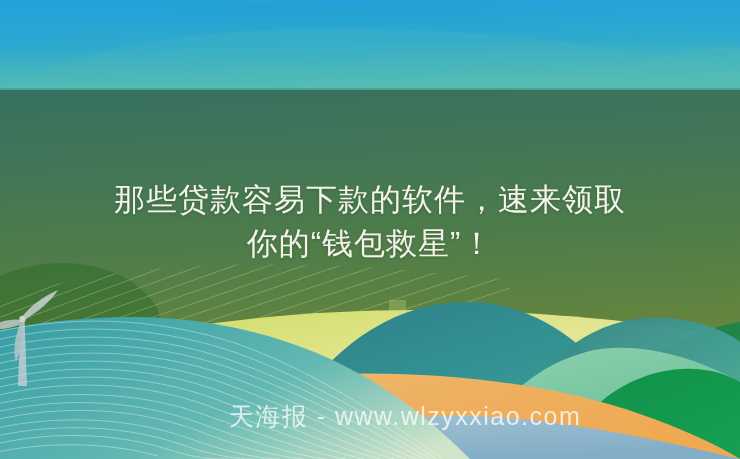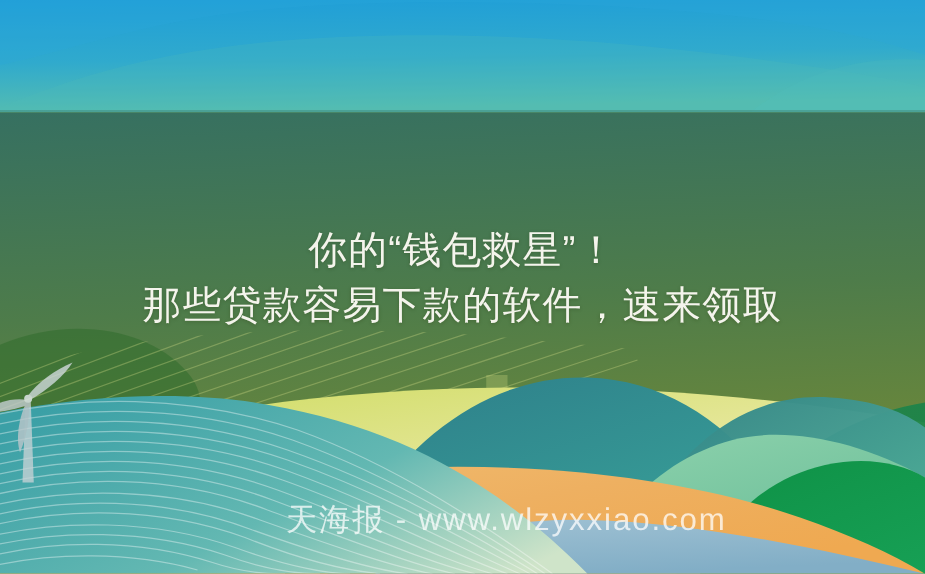--- a/index.html
+++ b/index.html
@@ -233,19 +233,19 @@
         <path d="M22,320 C10,318 -4,322 -16,330 C-4,331 10,328 23,324 Z" fill="#c3ccd0" opacity="0.95"></path>
         <path d="M23,321 C24,332 22,348 16,362 C12,350 16,332 21,322 Z" fill="#bcc6ca" opacity="0.95"></path>
         <circle cx="22.5" cy="319" r="3.2" fill="#dfe6e8"></circle>
       </g>
 
       <rect x="0" y="88" width="740" height="2" fill="#3c6f62" opacity="0.35"></rect>
     </g>
   </svg>
 
   <div class="headline">
+    <span class="ln">那些贷款容易下款的软件，速来领取</span>
     <span class="ln">你的“钱包救星”！</span>
-    <span class="ln">那些贷款容易下款的软件，速来领取</span>
   </div>
 
   <div class="watermark">天海报 - www.wlzyxxiao.com</div>
 
 </div>
 
 </body></html>

